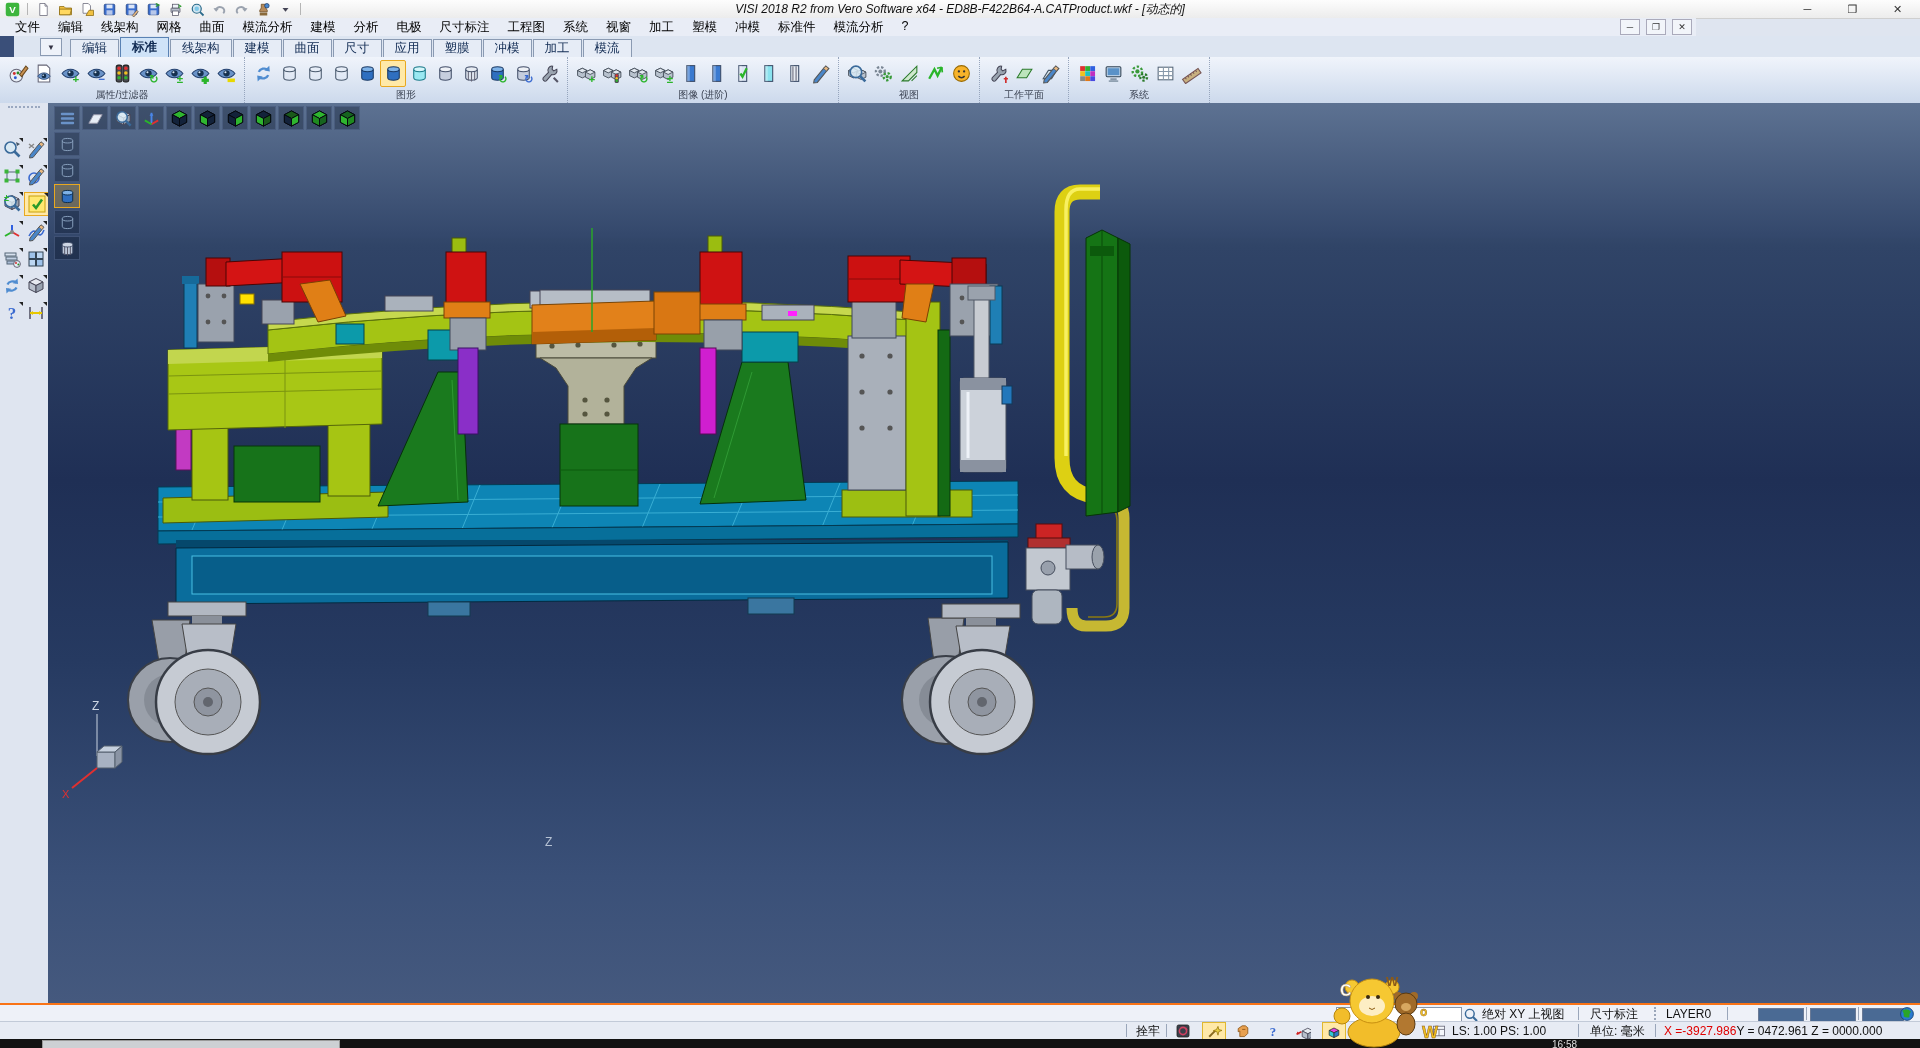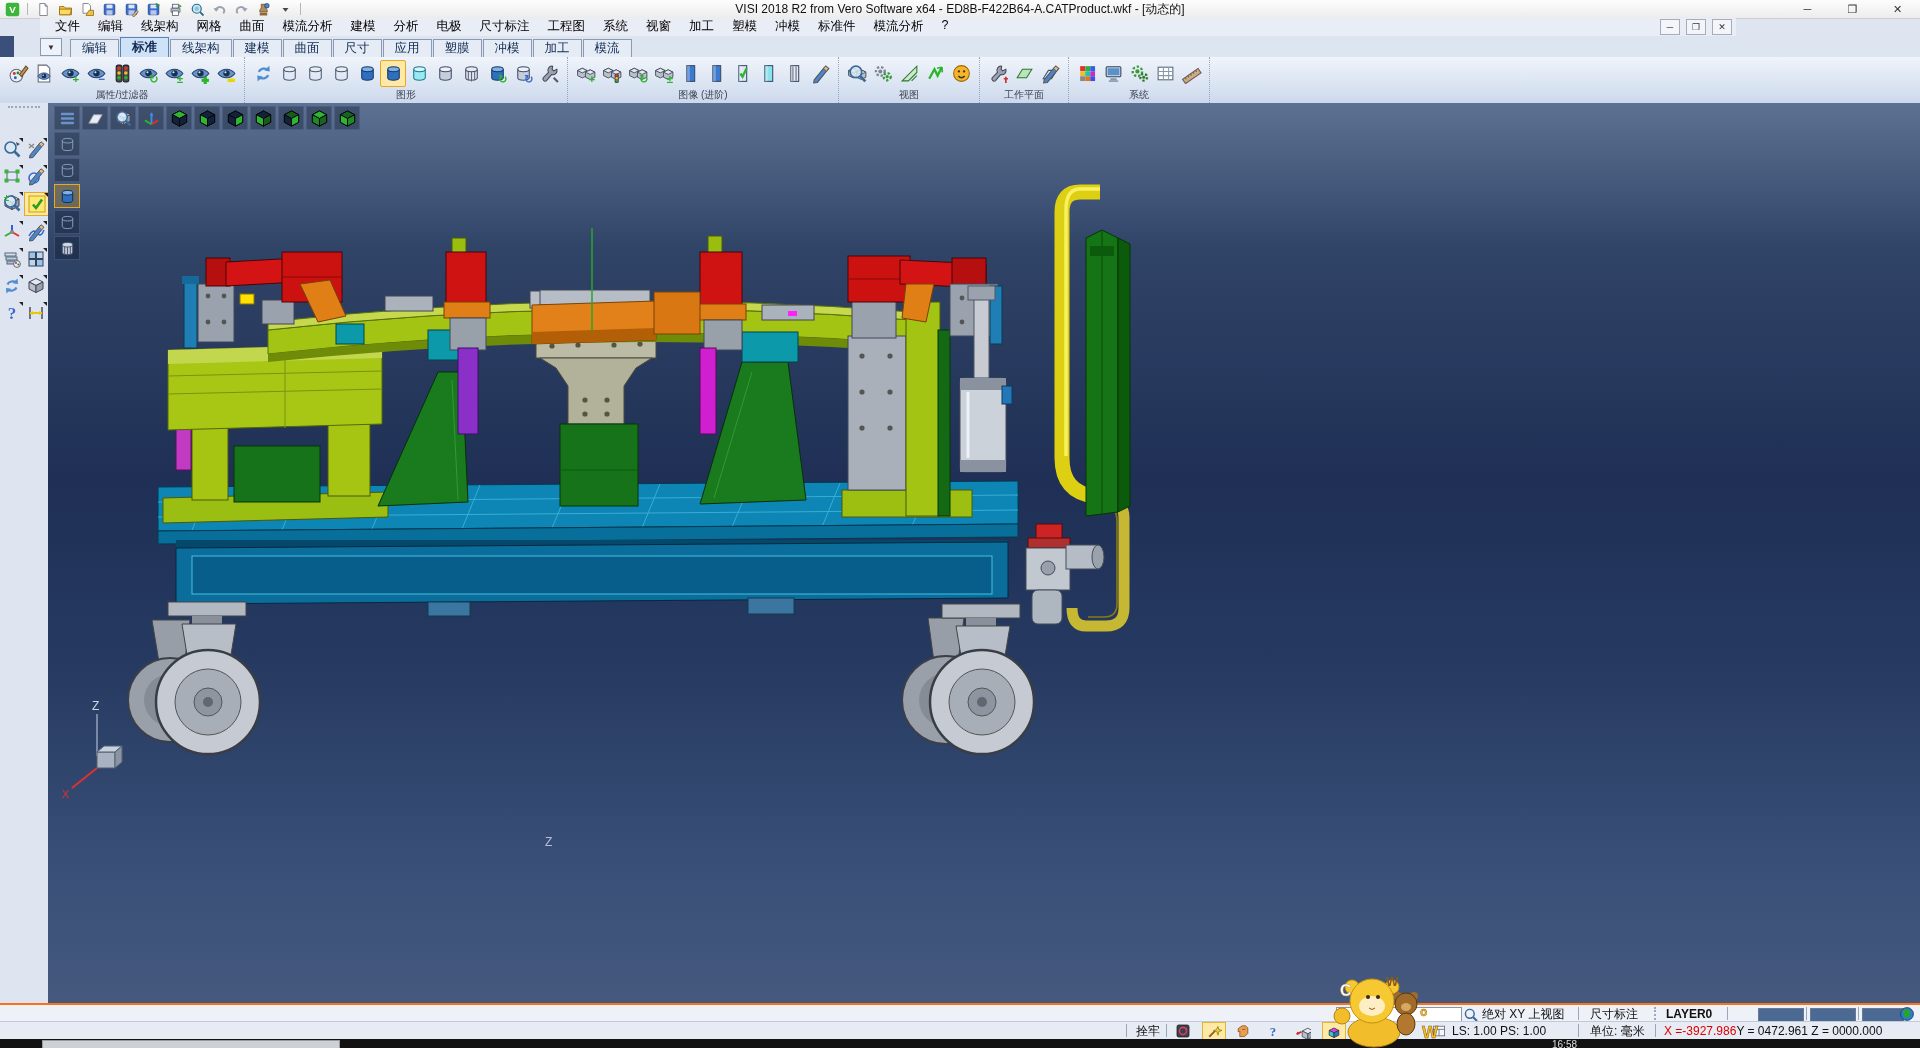--- a/index.html
+++ b/index.html
@@ -6,25 +6,25 @@
   #app{position:relative;width:1920px;height:1048px;overflow:hidden;
        font-family:"Liberation Sans","DejaVu Sans",sans-serif;font-size:12px;color:#111;
        background:#dfe5f0;}
   
   .titlebar{position:absolute;left:0;top:0;width:1920px;height:18px;background:linear-gradient(#fdfdfd,#ececec);
             display:flex;align-items:center;border-bottom:1px solid #cfcfcf;}
   .qicons{display:flex;align-items:center;gap:2px;padding-left:2px;z-index:2;}
   .qicon{width:20px;height:16px;display:flex;align-items:center;justify-content:center;}
   .qicon svg{width:15px;height:15px;}
   .qsep{width:1px;height:12px;background:#b5b5b5;margin:0 3px;}
-  .title-text{position:absolute;left:0;right:0;text-align:center;font-size:12px;color:#111;}
+  .title-text{position:absolute;left:0;right:0;text-align:center;font-size:12px;color:#111;font-style:italic;}
   .winctl{position:absolute;right:0;top:0;height:18px;display:flex;z-index:3;}
   .winbtn{width:45px;height:18px;display:flex;align-items:center;justify-content:center;font-size:11px;color:#333;}
   
-  .menubar{position:absolute;left:0;top:18px;width:1696px;height:18px;background:#e9edf6;display:flex;align-items:flex-end;margin-left:40px;}
+  .menubar{position:absolute;left:0;top:18px;width:1696px;height:18px;background:#e9edf6;display:flex;align-items:center;}
   .menu-item{padding:1px 9px;font-size:12.5px;color:#000;}
   .mdictl{position:absolute;right:4px;top:1px;display:flex;gap:6px;}
   .mdibtn{width:18px;height:14px;border:1px solid #aab;background:#f2f5fa;font-size:9px;display:flex;align-items:center;justify-content:center;color:#333;}
   
   .tabbar{position:absolute;left:0;top:36px;width:1920px;height:21px;background:#dde5f1;border-bottom:1px solid #9fb0c8;display:flex;align-items:flex-end;}
   .tab-corner{width:14px;height:21px;background:#3a4f79;margin-right:26px;}
   .tab-dd{width:20px;height:16px;border:1px solid #8a9ab2;background:#eef2f9;margin-right:8px;display:flex;align-items:center;justify-content:center;font-size:8px;color:#334;margin-bottom:1px;}
   .tab{height:17px;padding:0 11px;border:1px solid #8a9ab2;border-bottom:none;background:#e6ecf6;display:flex;align-items:center;font-size:12.5px;color:#102a52;margin-right:1px;}
   .tab.active{background:#cfe3f8;border-color:#5a82b4;font-weight:bold;height:19px;}
   
@@ -1058,21 +1058,21 @@
     <div class="sicon" style="left:1460px;top:1px">
         <svg viewBox="0 0 20 20">
           <circle cx="8.5" cy="8.5" r="5.5" fill="none" stroke="#3a6a9a" stroke-width="1.8"></circle>
           <path d="M12.5,12.5 L17.5,17.5" stroke="#3a6a9a" stroke-width="2.6"></path>
         </svg>
       </div>
     <span class="sabs" style="left:1482px">绝对 XY 上视图</span>
     <div class="ssep" style="left:1578px"></div>
     <span class="sabs" style="left:1590px">尺寸标注</span>
     <div class="sdots" style="left:1654px"></div>
-    <span class="sabs" style="left:1666px;font-weight:bold">LAYER0</span>
+    <span class="sabs" style="left:1666px;font-weight:normal">LAYER0</span>
     <div class="ssep" style="left:1727px"></div>
     <div class="swatch" style="left: 1758px; width: 44px; background: rgb(74, 106, 148);" id="swatch1"></div>
     <div class="ssep" style="left:1806px"></div>
     <div class="swatch" style="left: 1810px; width: 44px; background: rgb(74, 106, 148);" id="swatch2"></div>
     <div class="ssep" style="left:1858px"></div>
     <div class="swatch" style="left: 1862px; width: 40px; background: rgb(74, 106, 148);" id="swatch3"></div>
     <div class="sicon" style="left:1896px;top:0px">
         <svg viewBox="0 0 20 20">
           <circle cx="10" cy="10" r="8" fill="#2a7ad0" stroke="#123a6a"></circle>
           <path d="M4,6 Q7,9 6,13 Q9,15 13,14 Q12,10 15,7 Q12,4 8,4 Q6,5 4,6Z" fill="#2aa52a"></path>

